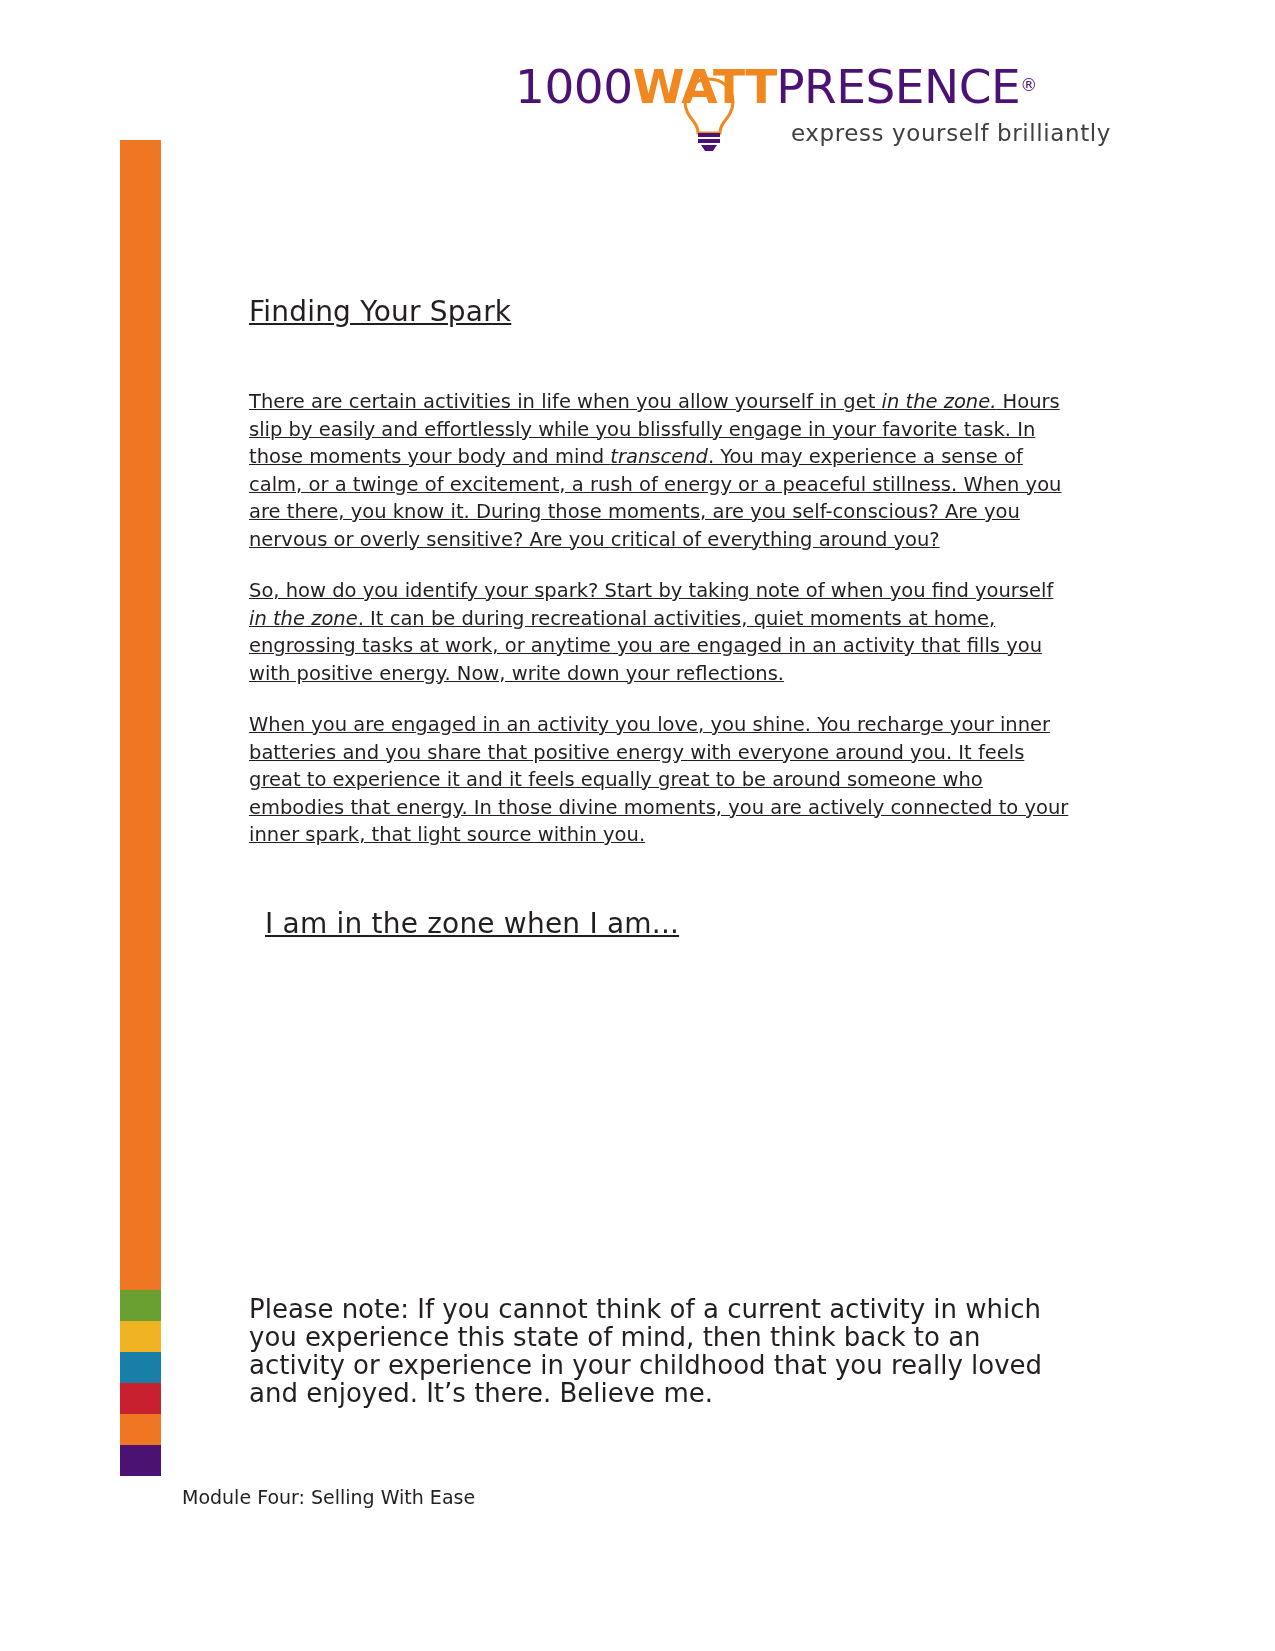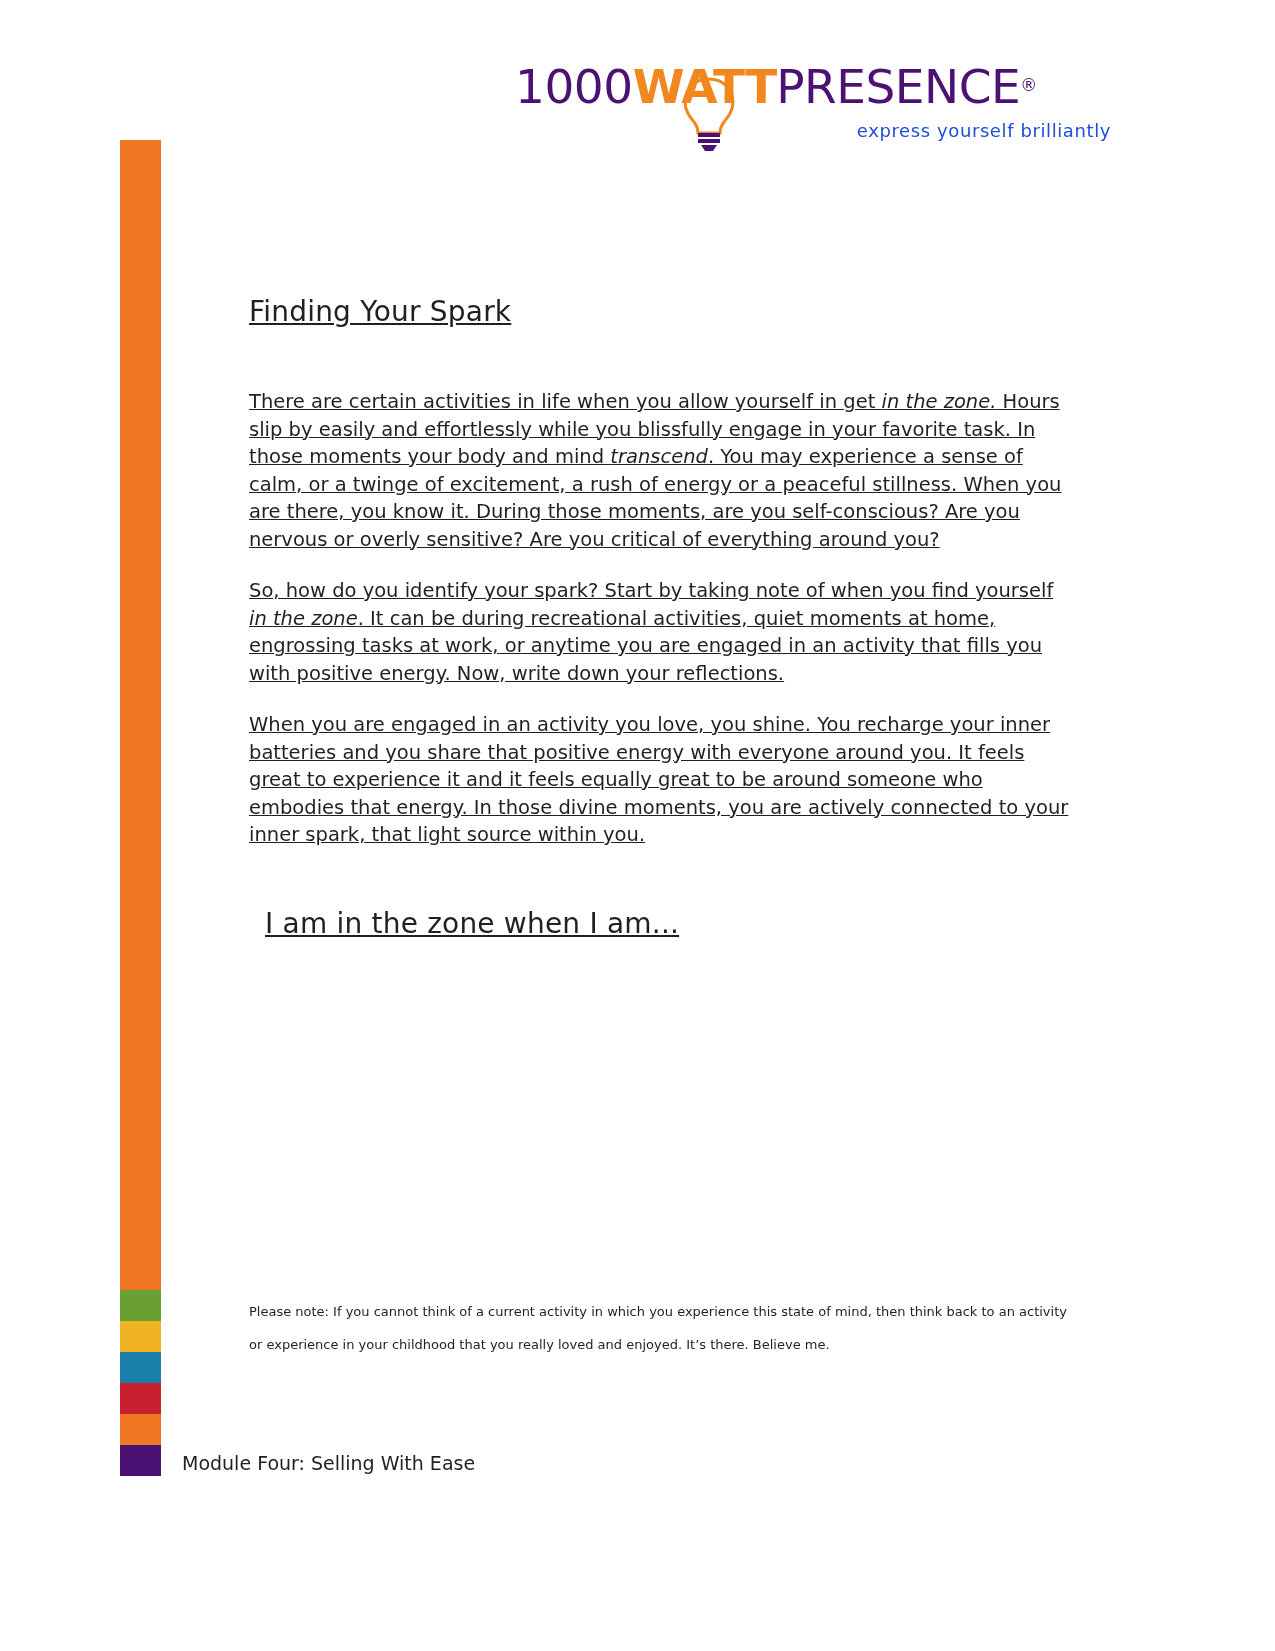--- a/index.html
+++ b/index.html
@@ -55,22 +55,22 @@
     top: -2px;
     font-size: 17px;
     color: #4b1273;
     vertical-align: super;
   }
   .logo-tagline {
     position: absolute;
     right: 4px;
     top: 62px;
     font-family: "DejaVu Sans", sans-serif;
-    font-size: 18px;
-    color: #1d4ed8;
+    font-size: 23px;
+    color: #404040;
     letter-spacing: 0.6px;
     white-space: nowrap;
   }
   
   .bulb {
     position: absolute;
     left: 163px;
     top: 18px;
     width: 62px;
     height: 76px;
@@ -126,29 +126,29 @@
   .answer-space {
     height: 300px;
   }
 
   .note {
     position: absolute;
     left: 249px;
     top: 1295px;
     width: 825px;
     font-family: "DejaVu Sans", sans-serif;
-    font-size: 13px;
-    line-height: 33px;
+    font-size: 26px;
+    line-height: 28px;
     color: #231f20;
   }
 
   .footer {
     position: absolute;
     left: 182px;
-    top: 1452px;
+    top: 1486px;
     font-family: "DejaVu Sans", sans-serif;
     font-size: 19px;
     color: #231f20;
   }
 </style>
 </head>
 <body>
 
 <div class="page">
 

